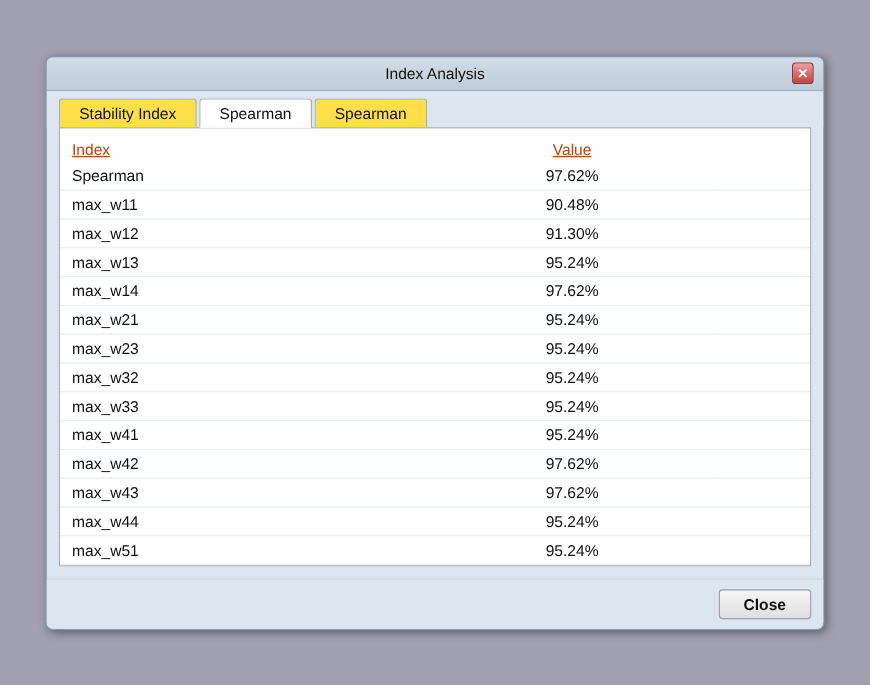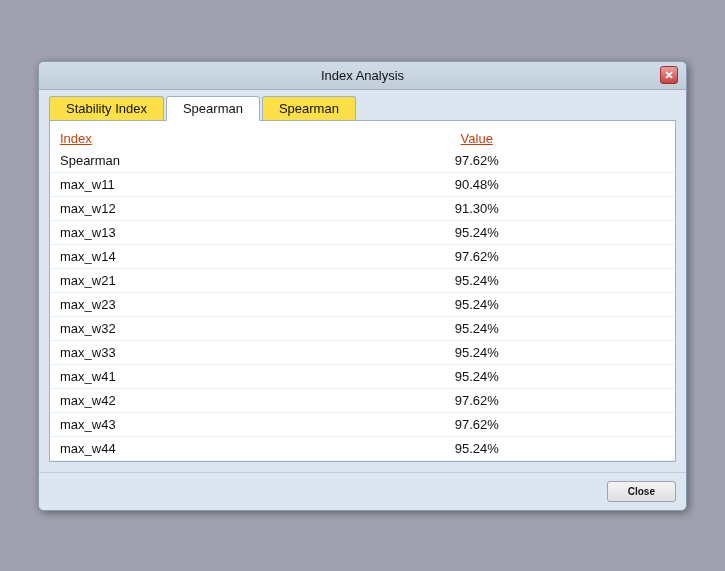--- a/index.html
+++ b/index.html
@@ -154,21 +154,21 @@
       border-top: 1px solid #c0cdd8;
       border-radius: 0 0 5px 5px;
     }
 
     .close-button {
       padding: 4px 20px;
       background: linear-gradient(to bottom, #f4f4f4, #e0e0e0);
       border: 1px solid #a0a0b0;
       border-radius: 3px;
       cursor: pointer;
-      font-size: 10px;
+      font-size: 13px;
       color: #111;
       font-weight: bold;
     }
   </style>
 </head>
 <body>
 
 <div class="dialog">
 
   <div class="title-bar">
@@ -251,20 +251,25 @@
             <tr>
               <td>max_w43</td>
               <td>97.62%</td>
               <td></td>
             </tr>
             <tr>
               <td>max_w44</td>
               <td>95.24%</td>
               <td></td>
             </tr>
+            <tr>
+              <td>max_w51</td>
+              <td>95.24%</td>
+              <td></td>
+            </tr>
           </tbody>
       </table>
     </div>
   </div>
 
   <div class="bottom-bar">
     <button class="close-button">Close</button>
   </div>
 </div>
 

